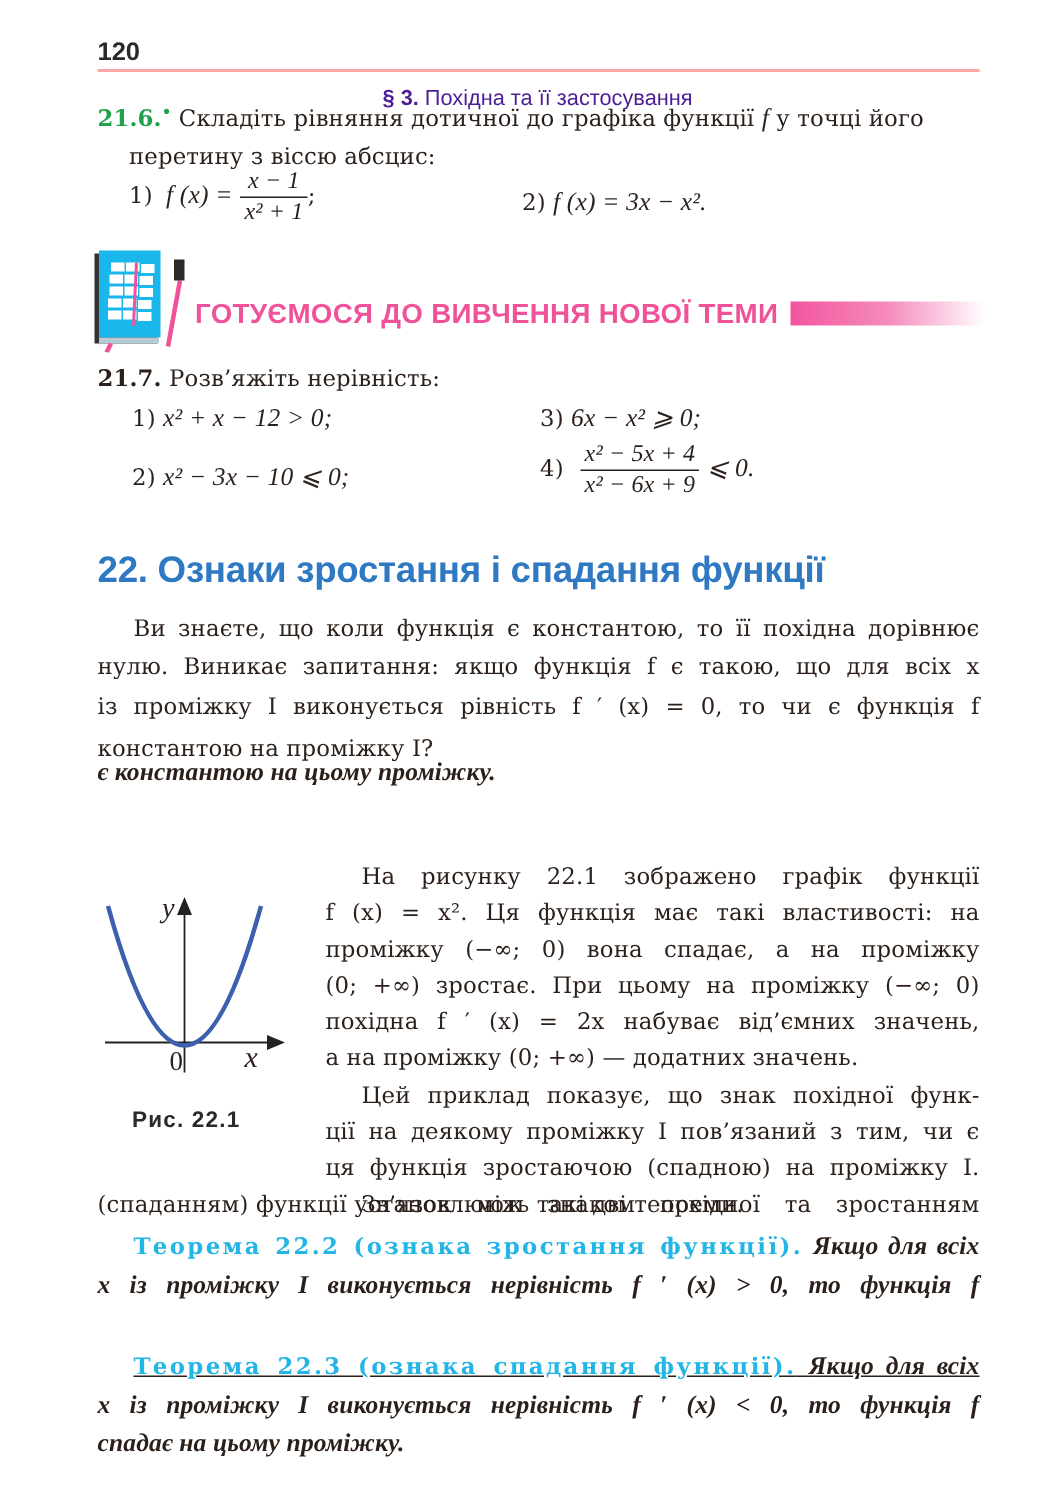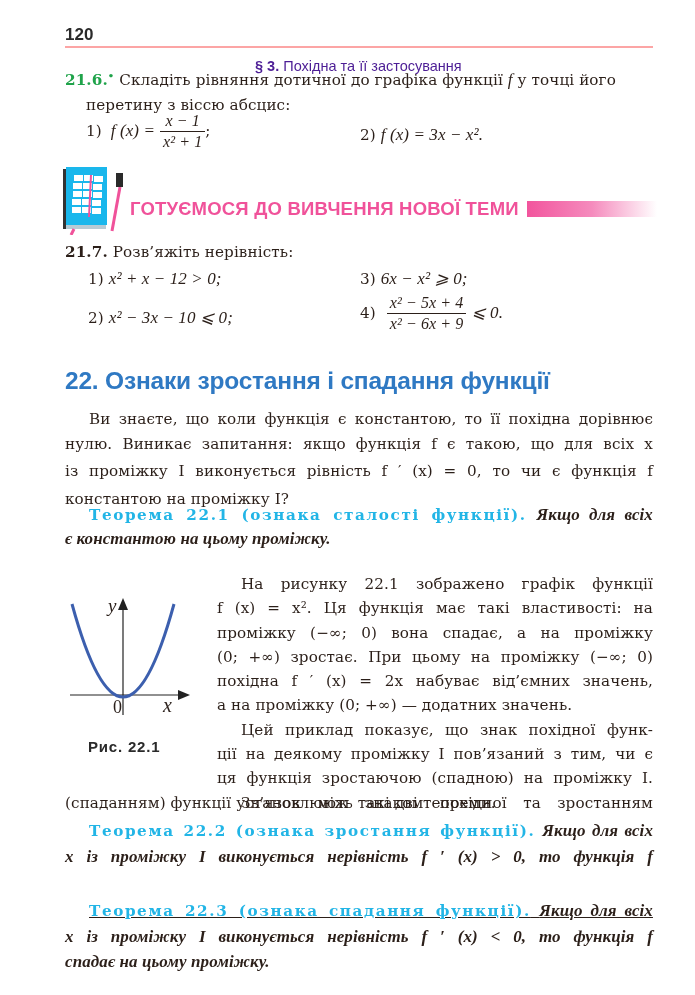--- a/index.html
+++ b/index.html
@@ -53,21 +53,21 @@
     <span class="i">f</span>
     <span>у точці його</span>
   </div>
   <div style="padding-left:21px;">перетину з віссю абсцис:</div>
 </div>
 <div class="abs text" style="left:86px; top:112px; white-space:nowrap;">
   <span>1)</span>
   <span class="i" style="margin-left:4px;">f (x) =</span>
   <span class="frac"><span class="num">x − 1</span><span class="den">x² + 1</span></span><span>;</span>
 </div>
-<div class="abs text" style="left:360px; top:122px; white-space:nowrap;">
+<div class="abs text" style="left:348px; top:122px; white-space:nowrap;">
   <span>2)</span>
   <span class="i">f (x) = 3x − x².</span>
 </div>
 
 <div class="abs" style="left:60px; top:165px; width:72px; height:70px;">
   <svg width="72" height="70" viewBox="0 0 72 70">
     <rect x="3" y="4" width="42" height="60" fill="#333"></rect>
     <rect x="6" y="2" width="41" height="58" fill="#1ab7ec"></rect>
     <rect x="6" y="60" width="40" height="4" fill="#b7cbd5"></rect>
     <g fill="#ffffff">
@@ -121,21 +121,20 @@
 <div class="section-title">22. Ознаки зростання і спадання функції</div>
 
 <div class="abs text" style="left:65px; top:407px; width:588px;">
   <div class="justify" style="text-indent:24px;">Ви знаєте, що коли функція є константою, то її похідна дорівнює</div>
   <div class="justify">нулю. Виникає запитання: якщо функція f є такою, що для всіх x</div>
   <div class="justify" style="line-height:29px;">із проміжку I виконується рівність  f ′ (x) = 0,  то чи є функція f</div>
   <div class="last" style="line-height:27px;">константою на проміжку I?</div>
 </div>
 
 <div class="abs text" style="left:65px; top:503px; width:588px; line-height:24px;">
-  <div class="justify" style="text-indent:24px;"><span class="theorem-head">Теорема 22.1 (ознака сталості функції).</span> <span class="theorem-body">Якщо для всіх</span></div>
   <div class="theorem-body">є константою на цьому проміжку.</div>
 </div>
 
 <div class="abs" style="left:62px; top:590px; width:130px; height:130px;">
   <svg width="130" height="130" viewBox="0 0 130 130">
     <line x1="8" y1="105" x2="124" y2="105" stroke="#222" stroke-width="1.2"></line>
     <polygon points="128,105 116,100 116,110" fill="#222"></polygon>
     <line x1="61" y1="125" x2="61" y2="14" stroke="#222" stroke-width="1.2"></line>
     <polygon points="61,8 56,20 66,20" fill="#222"></polygon>
     <path d="M 10 14 Q 61 200 112 14" fill="none" stroke="#3c5fae" stroke-width="3"></path>

